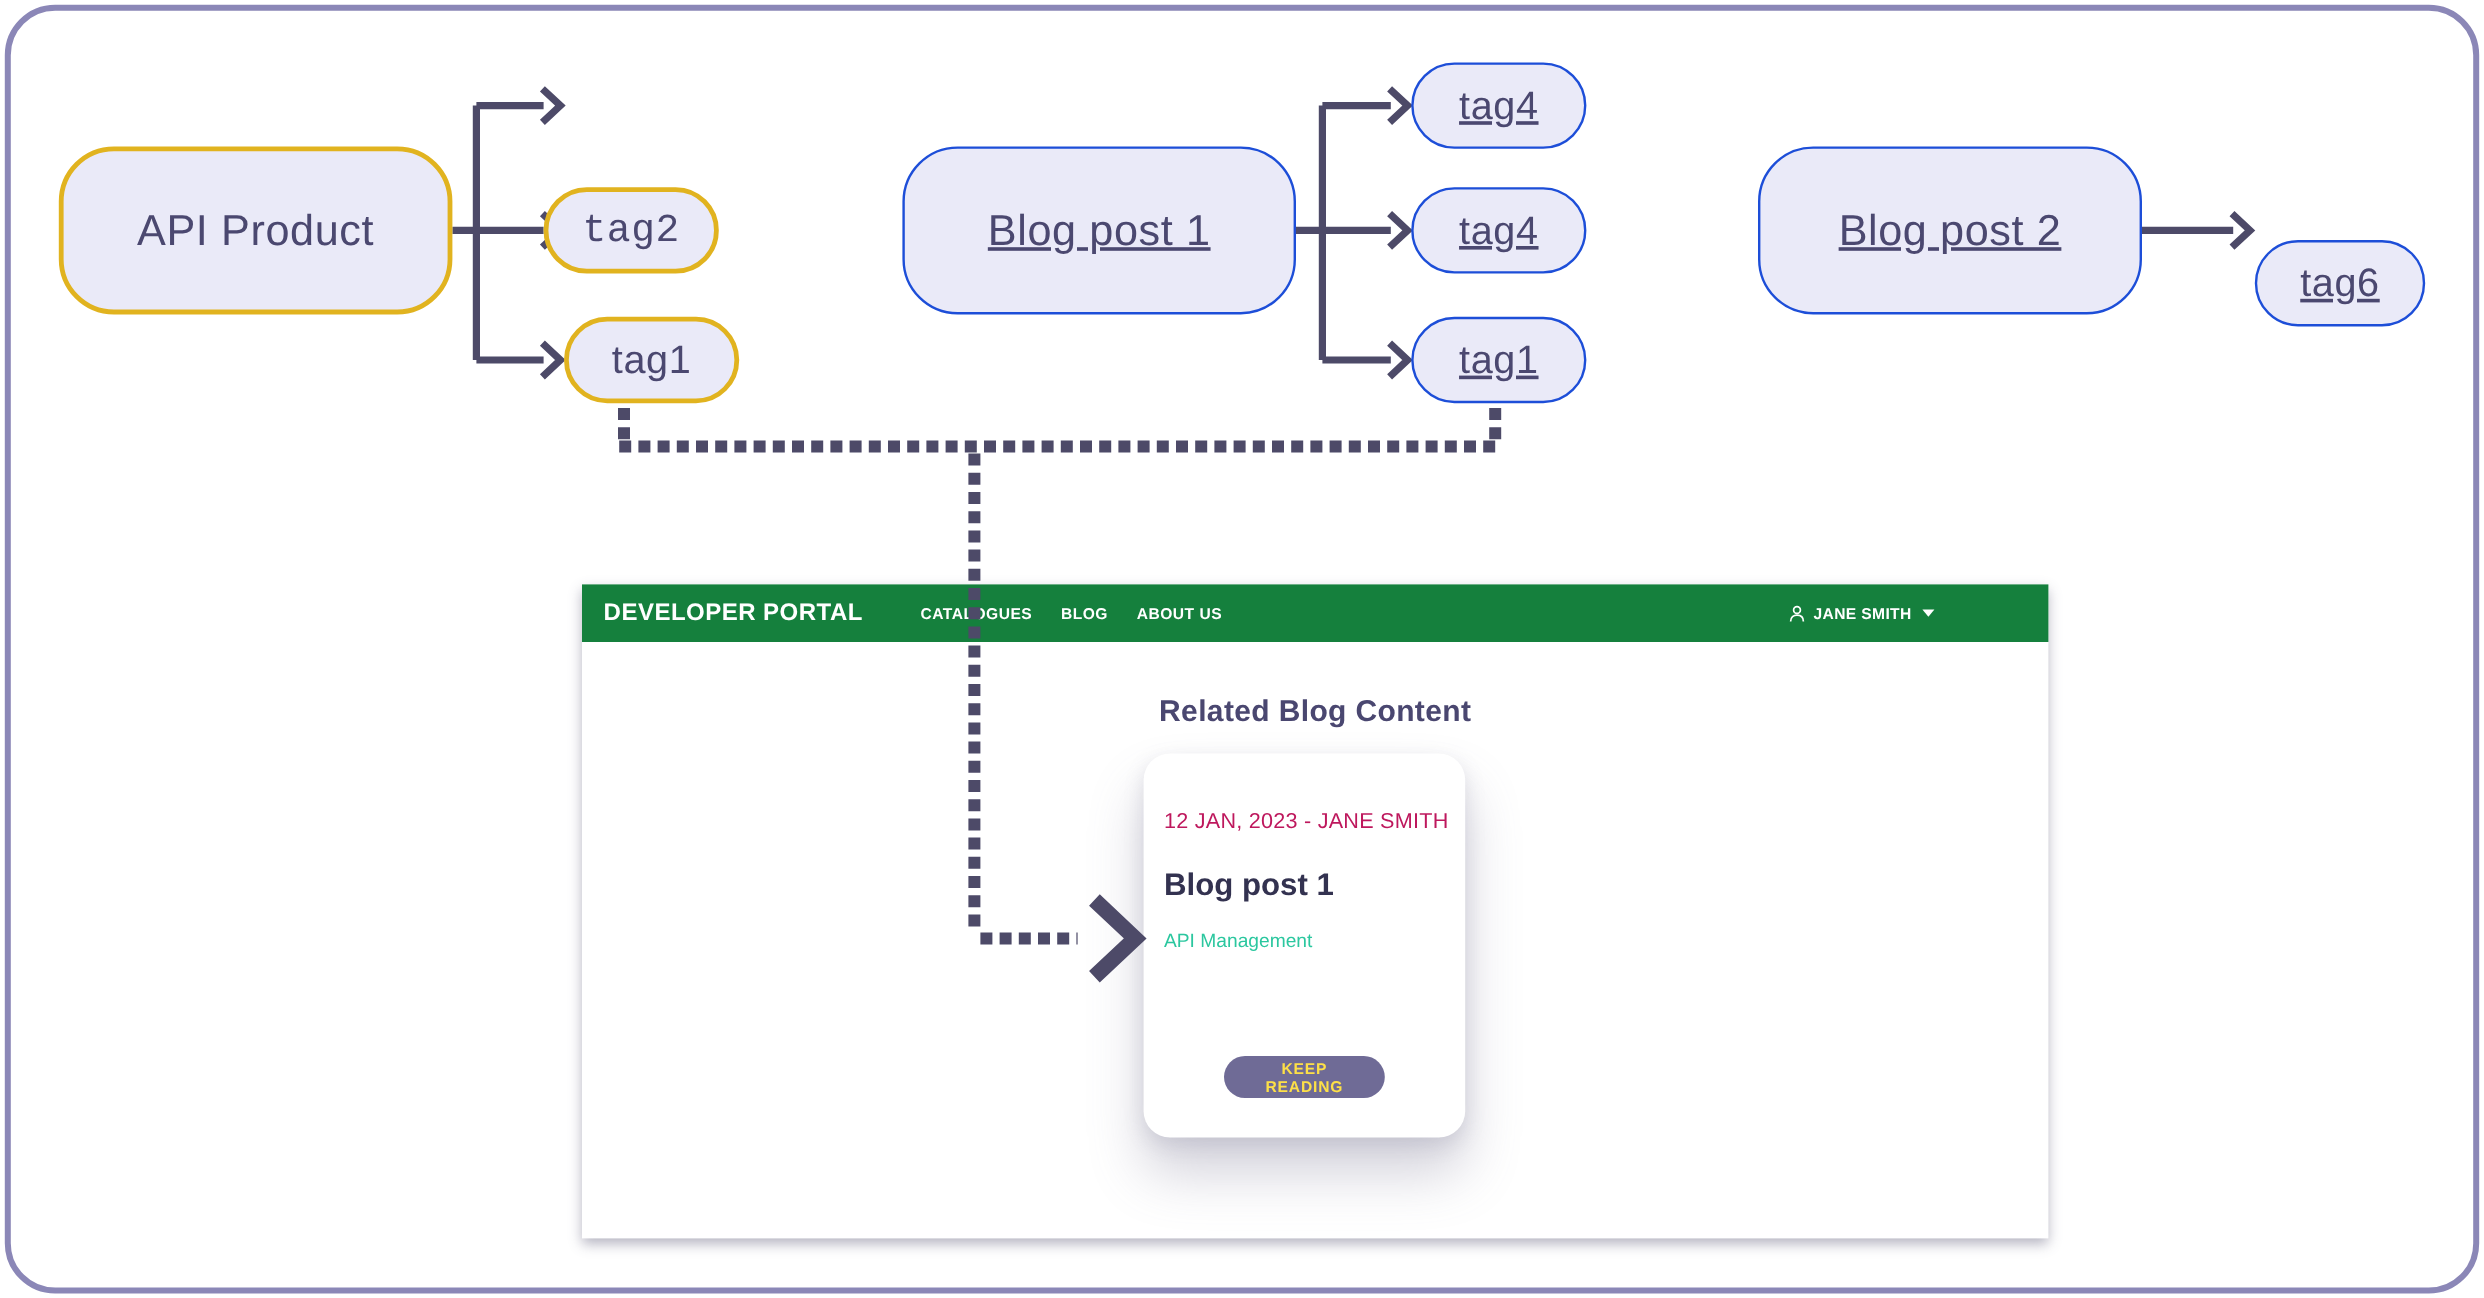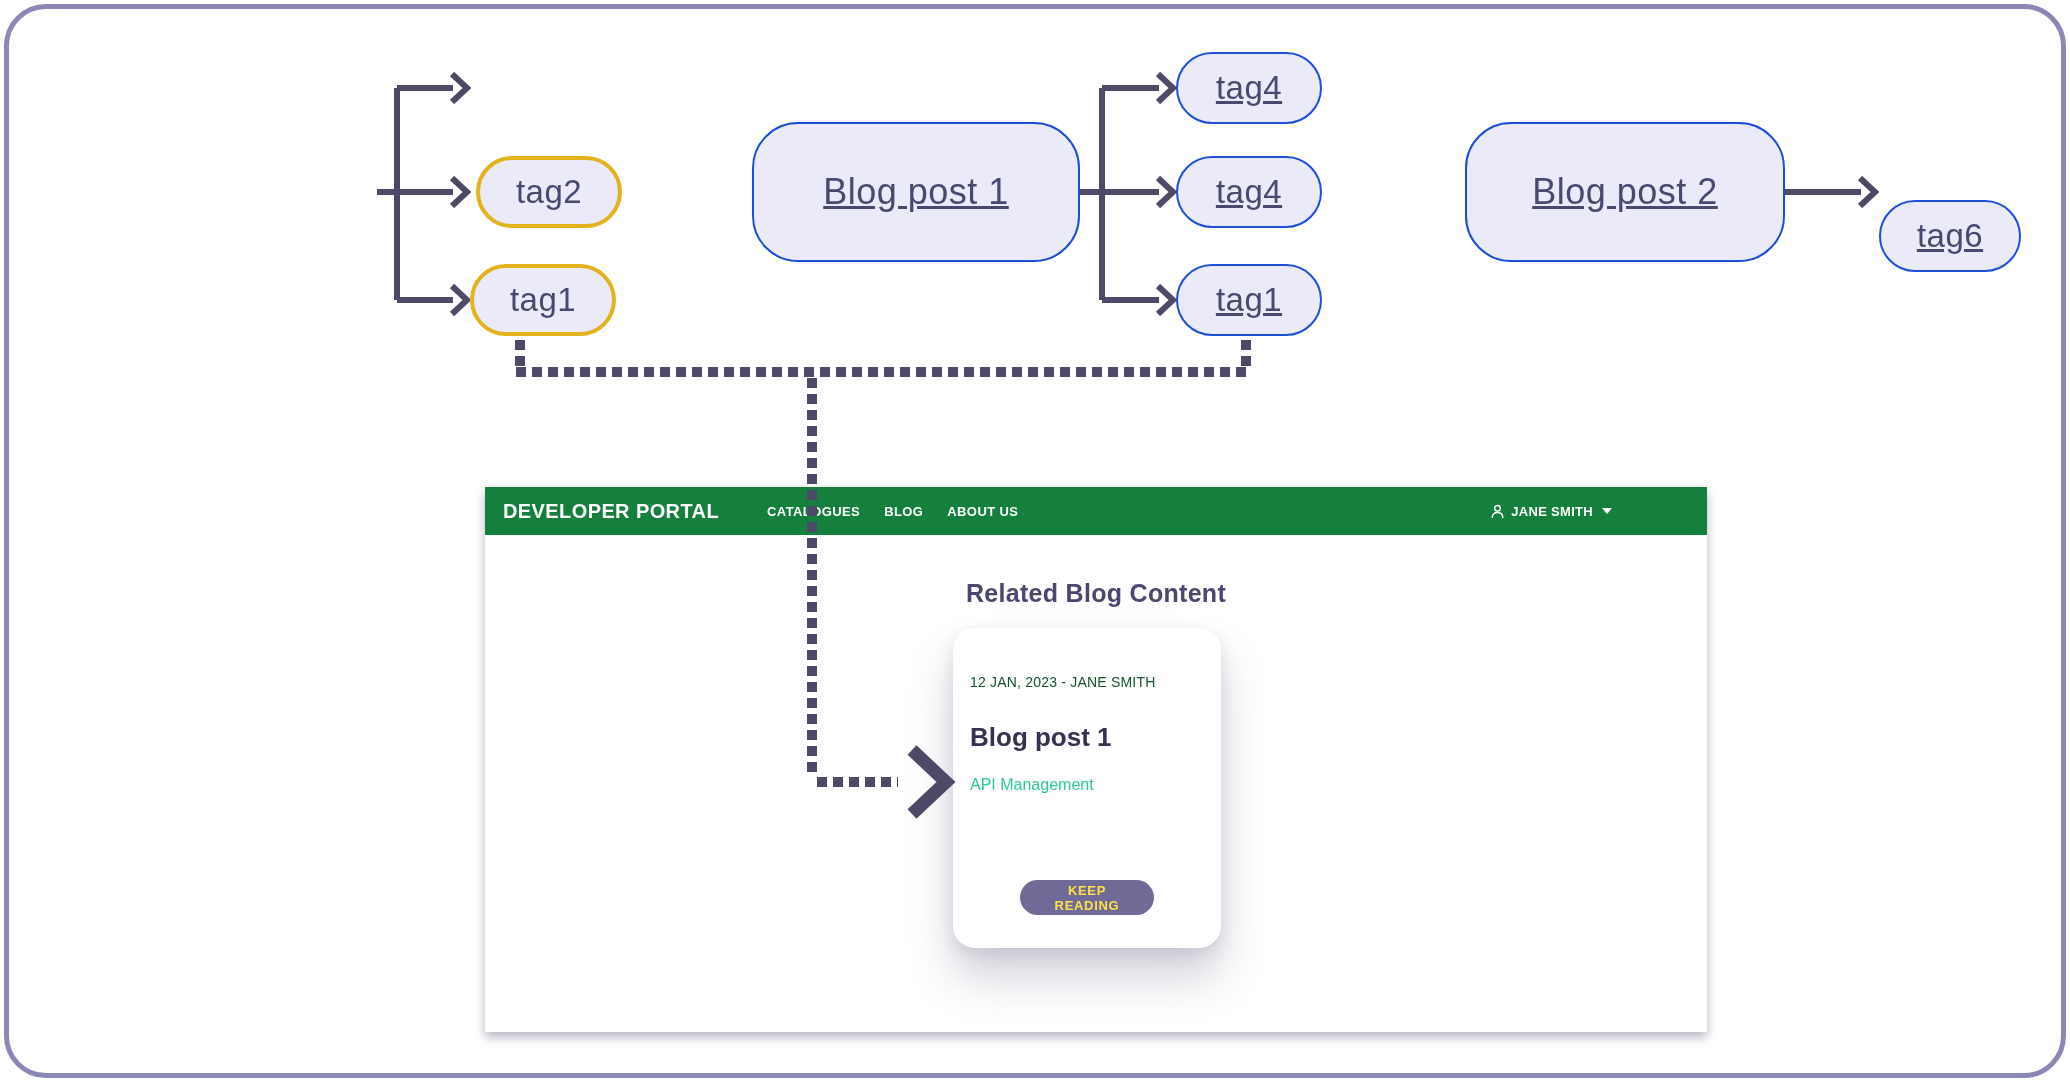--- a/index.html
+++ b/index.html
@@ -25,21 +25,21 @@
     font-weight:500; letter-spacing:0.5px;
     box-sizing:border-box;
   }
   .node.big { border-radius:46px; font-size:36px; }
   .node.tag { border-radius:36px; font-size:33px; }
   .node.yellow { border:4px solid #E1B31F; }
   .node.teal   { border:2px solid #1d4ed8;text-decoration:underline; }
 
   #n-api   { left:49px;   top:122px; width:328px; height:140px; }
   #n-tag3  { left:470px;  top:52px;  width:146px; height:72px; }
-  #n-tag2  { left:476px;  top:156px; width:146px; height:72px; }
+  #n-tag2  { left:453px;  top:156px; width:146px; height:72px;font-family:Liberation Mono, monospace; }
   #n-tag1a { left:470px;  top:264px; width:146px; height:72px; }
   #n-blog1 { left:752px;  top:122px; width:328px; height:140px; }
   #n-tag4a { left:1176px; top:52px;  width:146px; height:72px; }
   #n-tag4b { left:1176px; top:156px; width:146px; height:72px; }
   #n-tag1b { left:1176px; top:264px; width:146px; height:72px; }
   #n-blog2 { left:1465px; top:122px; width:320px; height:140px; }
   #n-tag6  { left:1879px; top:156px; width:142px; height:72px;margin-top:44px; }
 
   
   .portal {
@@ -69,21 +69,21 @@
   }
   .portal-title {
     margin:0; padding-top:44px; text-align:center;
     font-size:25px; font-weight:600; color:#4A4770; letter-spacing:0.3px;
   }
   .card {
     position:absolute; left:468px; top:141px; width:268px; height:320px;
     background:#fff; border-radius:22px; cursor:pointer;
     box-shadow:0 30px 45px rgba(112,110,140,0.30), 0 6px 16px rgba(112,110,140,0.18);
   }
-  .card-meta  { position:absolute; left:17px; top:46px;  font-size:14px; color:#14532d; letter-spacing:0.2px; }
+  .card-meta  { position:absolute; left:17px; top:46px;  font-size:18px; color:#be185d; letter-spacing:0.2px; }
   .card-title { position:absolute; left:17px; top:94px;  font-size:26px; font-weight:bold; color:#333250; }
   .card-tag   { position:absolute; left:17px; top:148px; font-size:16px; color:#2BC79F; cursor:pointer; }
   .cta {
     position:absolute; left:50%; transform:translateX(-50%); top:252px;
     height:35px; padding:0 27px; border:none; border-radius:18px;
     background:#6F6B96; color:#fde047; font-size:13px; font-weight:bold;
     letter-spacing:0.7px; cursor:pointer;
   }
 </style>
 </head>
@@ -113,20 +113,21 @@
     <g stroke="#4D4A68" stroke-width="10" fill="none" stroke-dasharray="10 6">
       <path d="M520 340 V368"></path>
       <path d="M1246 340 V368"></path>
       <path d="M516 372 H1250"></path>
       <path d="M812 378 V778"></path>
       <path d="M817 782 H898"></path>
     </g>
     <path d="M912 750 L946 782 L912 814" stroke="#4D4A68" stroke-width="13" fill="none"></path>
   </svg>
 
+  <div class="node big yellow" id="n-api">API Product</div>
   <div class="node tag yellow" id="n-tag2">tag2</div>
   <div class="node tag yellow" id="n-tag1a">tag1</div>
   <div class="node big teal" id="n-blog1">Blog post 1</div>
   <div class="node tag teal" id="n-tag4a">tag4</div>
   <div class="node tag teal" id="n-tag4b">tag4</div>
   <div class="node tag teal" id="n-tag1b">tag1</div>
   <div class="node big teal" id="n-blog2">Blog post 2</div>
   <div class="node tag teal" id="n-tag6">tag6</div>
 
   <div class="portal">

